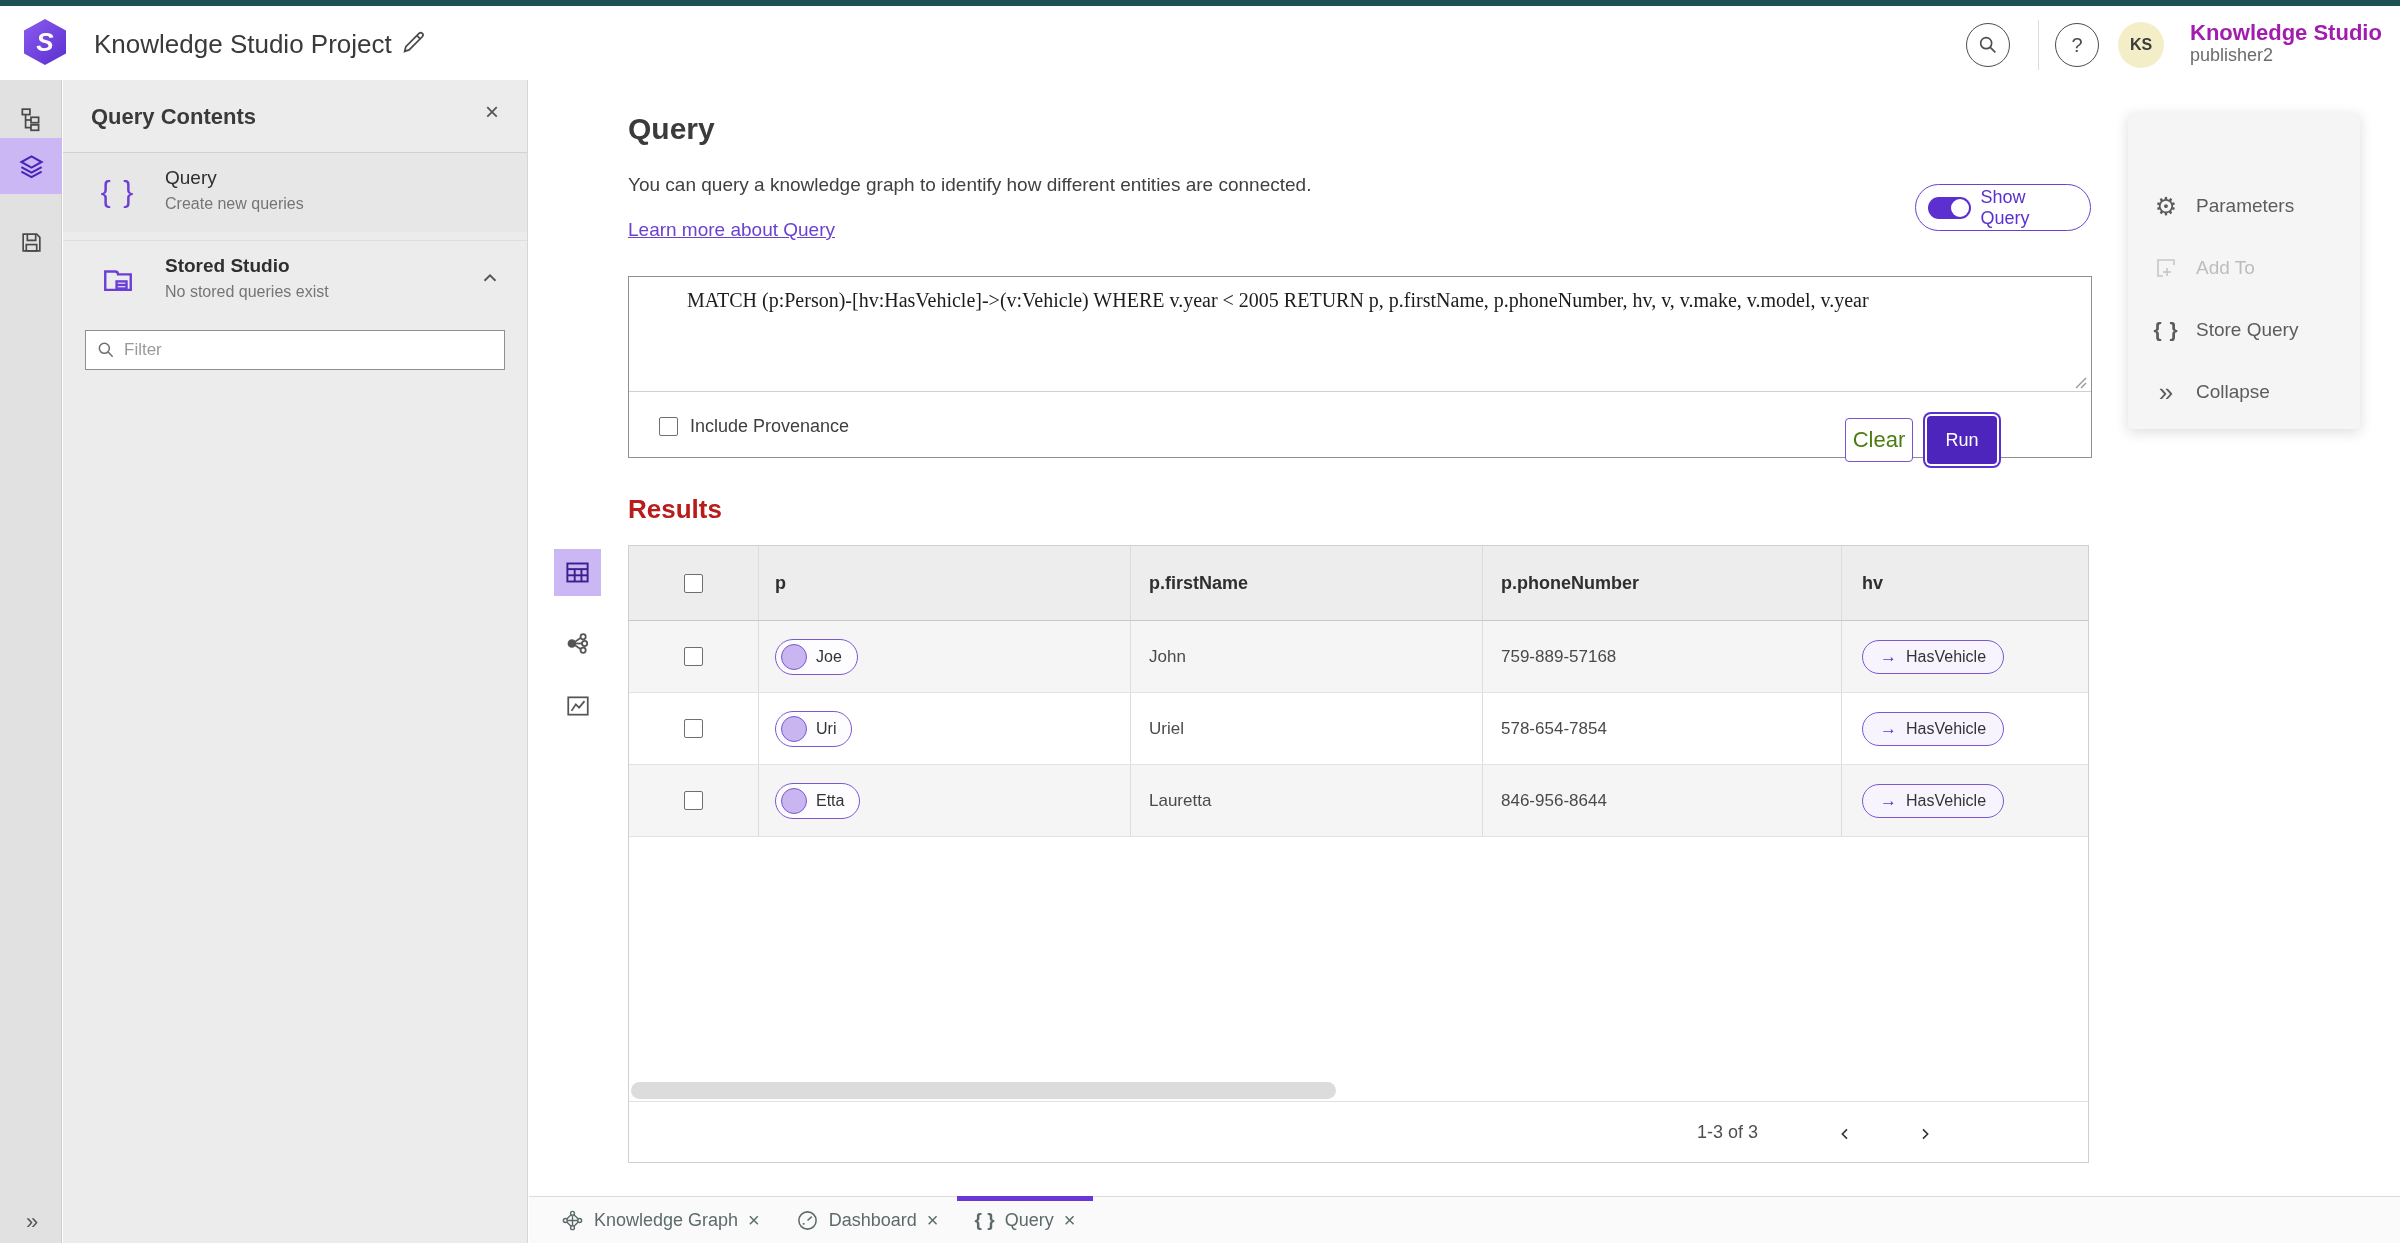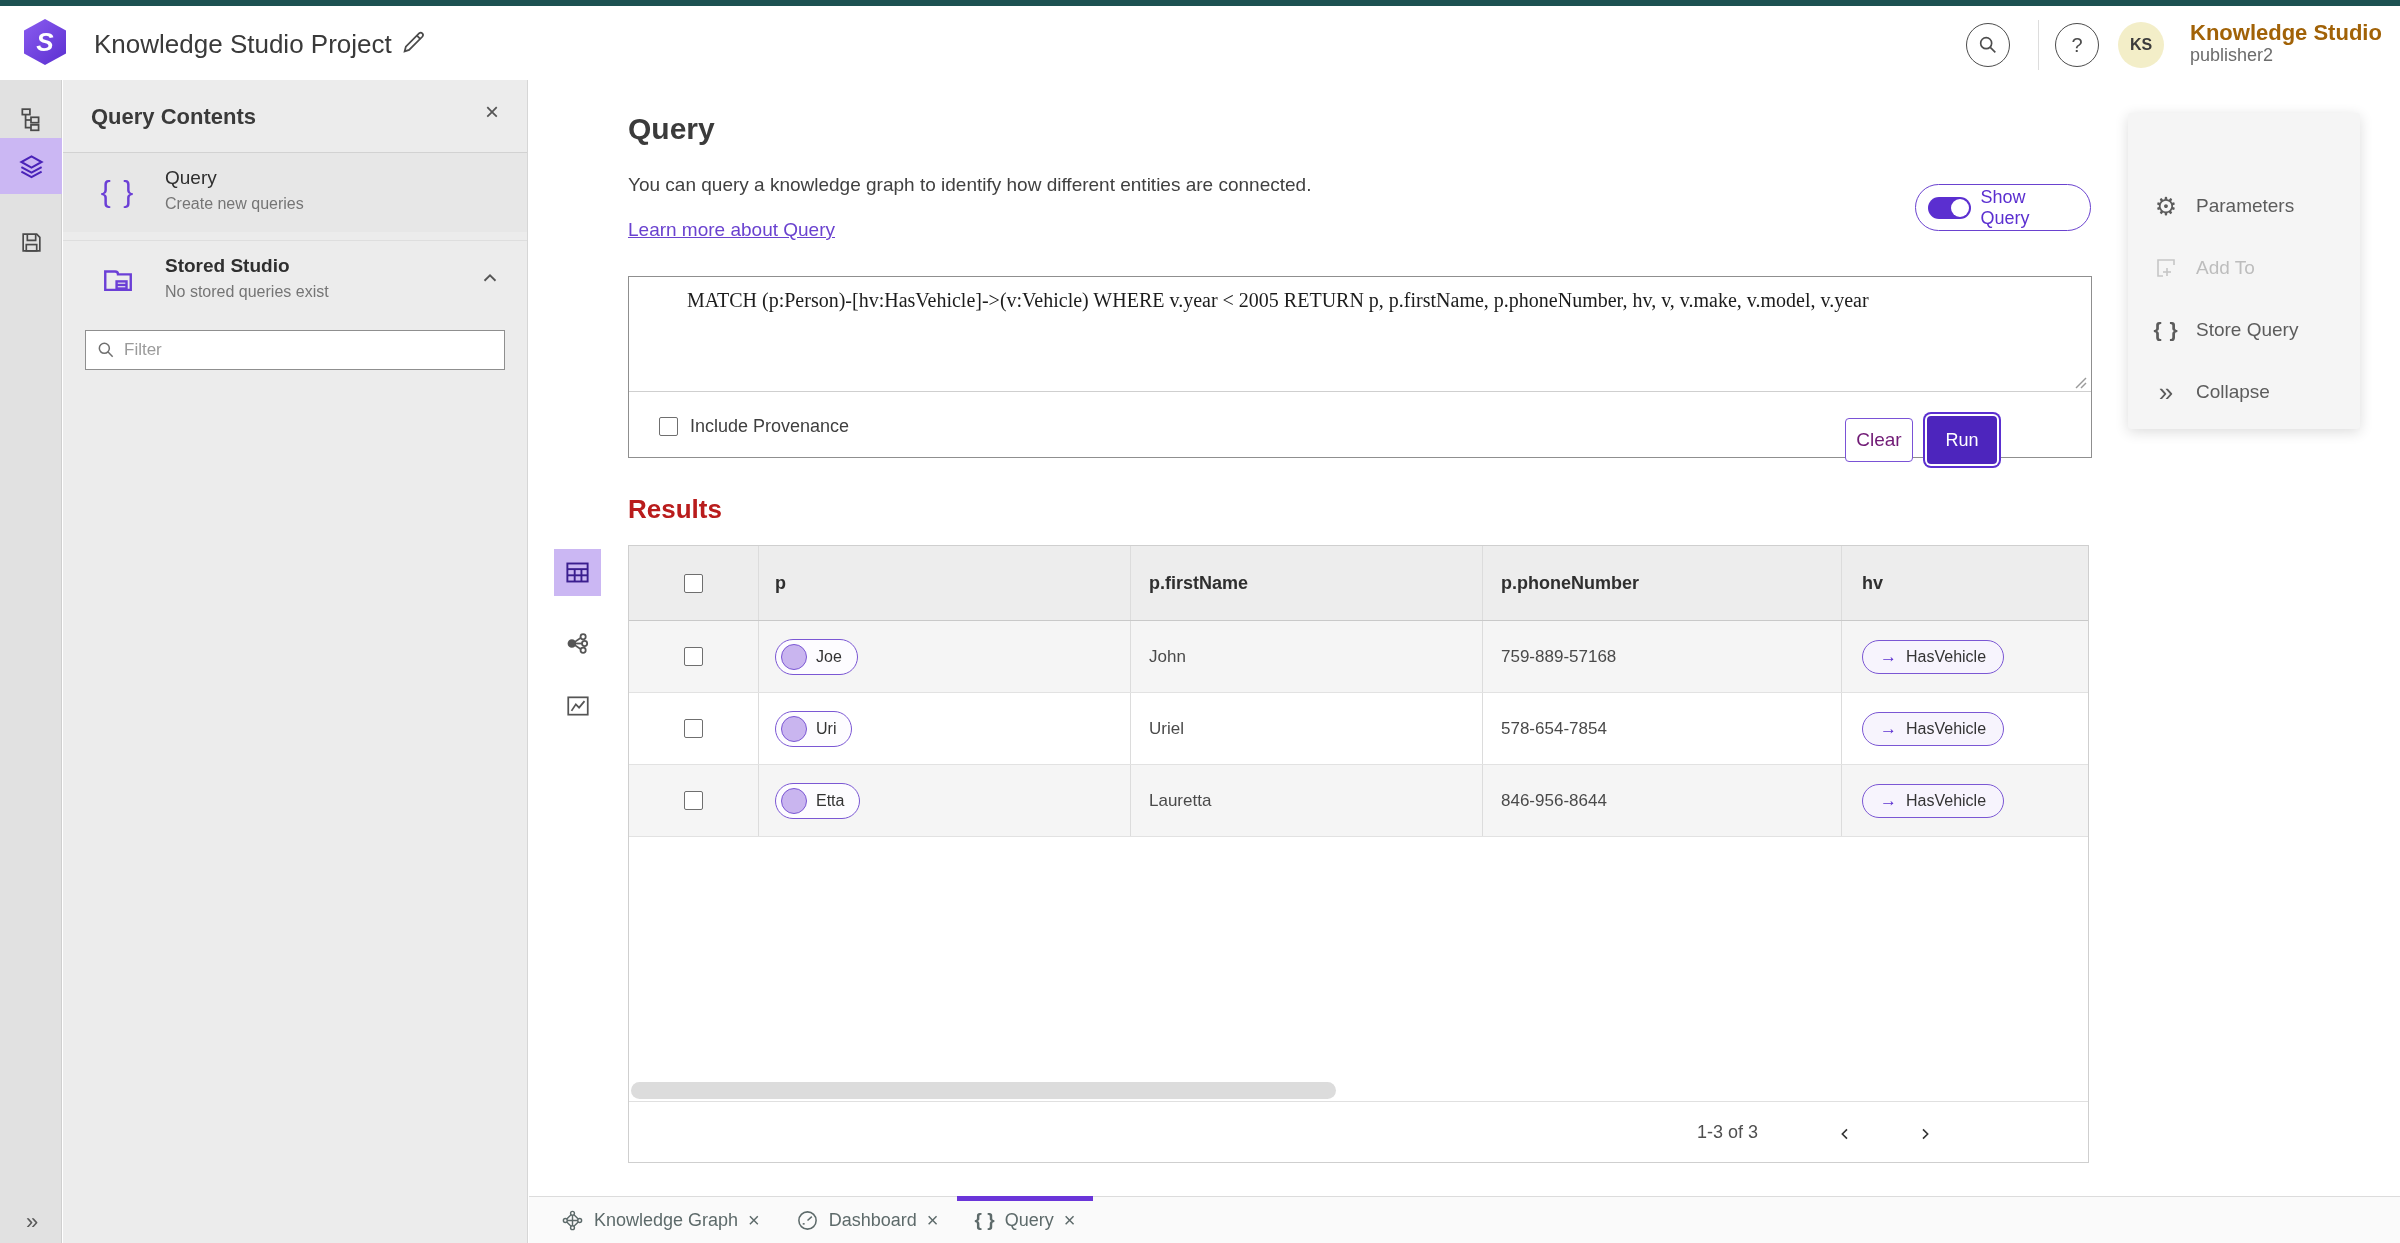--- a/index.html
+++ b/index.html
@@ -14,21 +14,21 @@
           clip-path:polygon(50% 0,100% 25%,100% 75%,50% 100%,0 75%,0 25%);
           display:flex; align-items:center; justify-content:center; color:#fff; font-size:26px; font-weight:bold; font-style:italic; }
   .app-title { left:94px; top:23px; font-size:26px; font-weight:500; color:#3a3a3a; }
   .pencil { left:400px; top:22px; }
   .circle-btn { width:44px; height:44px; border:1.5px solid #4c4c4c; border-radius:50%; display:flex; align-items:center; justify-content:center; background:#fff; color:#4c4c4c; font-size:20px; }
   .hdr-search { left:1966px; top:17px; }
   .hdr-divider { left:2038px; top:14px; width:1px; height:50px; background:#ddd; }
   .hdr-help { left:2055px; top:17px; }
   .avatar { left:2118px; top:16px; width:46px; height:46px; border-radius:50%; background:#f3eec8; display:flex; align-items:center; justify-content:center; font-size:16px; font-weight:700; color:#3b3b3b; }
   .brand { left:2190px; top:14px; line-height:1.15; }
-  .brand .l1 { font-size:22px; font-weight:700; color:#a16207; }
+  .brand .l1 { font-size:22px; font-weight:700; color:#a21caf; }
   .brand .l2 { font-size:18px; color:#6c6c6c; }
 
   
   .rail { left:0; top:80px; width:62px; height:1163px; background:#e1e1e1; border-right:1px solid #cfcfcf; }
   .rail-item { position:absolute; left:0; width:62px; height:56px; display:flex; align-items:center; justify-content:center; color:#4a4a4a; }
   .rail-item.active { background:#cbb7f3; color:#4a23b8; }
   .rail-expand { position:absolute; left:0; bottom:8px; width:62px; text-align:center; font-size:22px; color:#5a5a5a; letter-spacing:-2px; }
 
   
   .panel { left:63px; top:80px; width:465px; height:1163px; background:#ececec; border-right:1px solid #d6d6d6; }
@@ -57,21 +57,21 @@
   .toggle-track { width:44px; height:22px; background:#5b2fd0; border-radius:11px; position:relative; }
   .toggle-knob { position:absolute; right:2px; top:2px; width:18px; height:18px; border-radius:50%; background:#fff; }
   .show-query-label { font-size:18px; color:#5b2fd0; }
 
   .query-box { left:628px; top:276px; width:1464px; height:182px; border:1px solid #8f8f8f; background:#fff; }
   .query-text { position:absolute; left:14px; top:10px; max-width:1345px; font-family:Liberation Serif, serif; font-size:20px; line-height:27px; color:#1c1c1c; white-space:pre-wrap;margin-left:44px; }
   .resize-handle { position:absolute; right:4px; top:98px; color:#9a9a9a; }
   .query-footer { position:absolute; left:0; top:114px; width:100%; height:68px; border-top:1px solid #cfcfcf; }
   .checkbox { width:19px; height:19px; border:1.5px solid #6f6f6f; border-radius:2px; background:#fff; }
   .prov { position:absolute; left:30px; top:24px; display:flex; align-items:center; gap:12px; font-size:18px; color:#3f3f3f; }
-  .btn-clear { position:absolute; right:178px; top:26px; width:68px; height:44px; border:1.5px solid #7a52d6; border-radius:4px; background:#fff; color:#701a75; font-size:19px; display:flex; align-items:center; justify-content:center; }
+  .btn-clear { position:absolute; right:178px; top:26px; width:68px; height:44px; border:1.5px solid #7a52d6; border-radius:4px; background:#fff; color:#4d7c0f; font-size:22px; display:flex; align-items:center; justify-content:center; }
   .btn-run { position:absolute; right:94px; top:24px; width:70px; height:48px; background:#4d25bd; border-radius:4px; color:#fff; font-size:18px; display:flex; align-items:center; justify-content:center; box-shadow:0 0 0 2px #fff, 0 0 0 4px #5b2fd0; }
 
   .h2 { left:628px; top:494px; font-size:26px; font-weight:600; color:#b91c1c; }
 
   .viewbtn { width:47px; height:47px; display:flex; align-items:center; justify-content:center; color:#555; }
   .viewbtn.active { background:#cbb7f3; color:#3b1e8f; }
   .view-table { left:554px; top:549px; }
   .view-graph { left:554px; top:620px; }
   .view-chart { left:554px; top:682px; }
 

